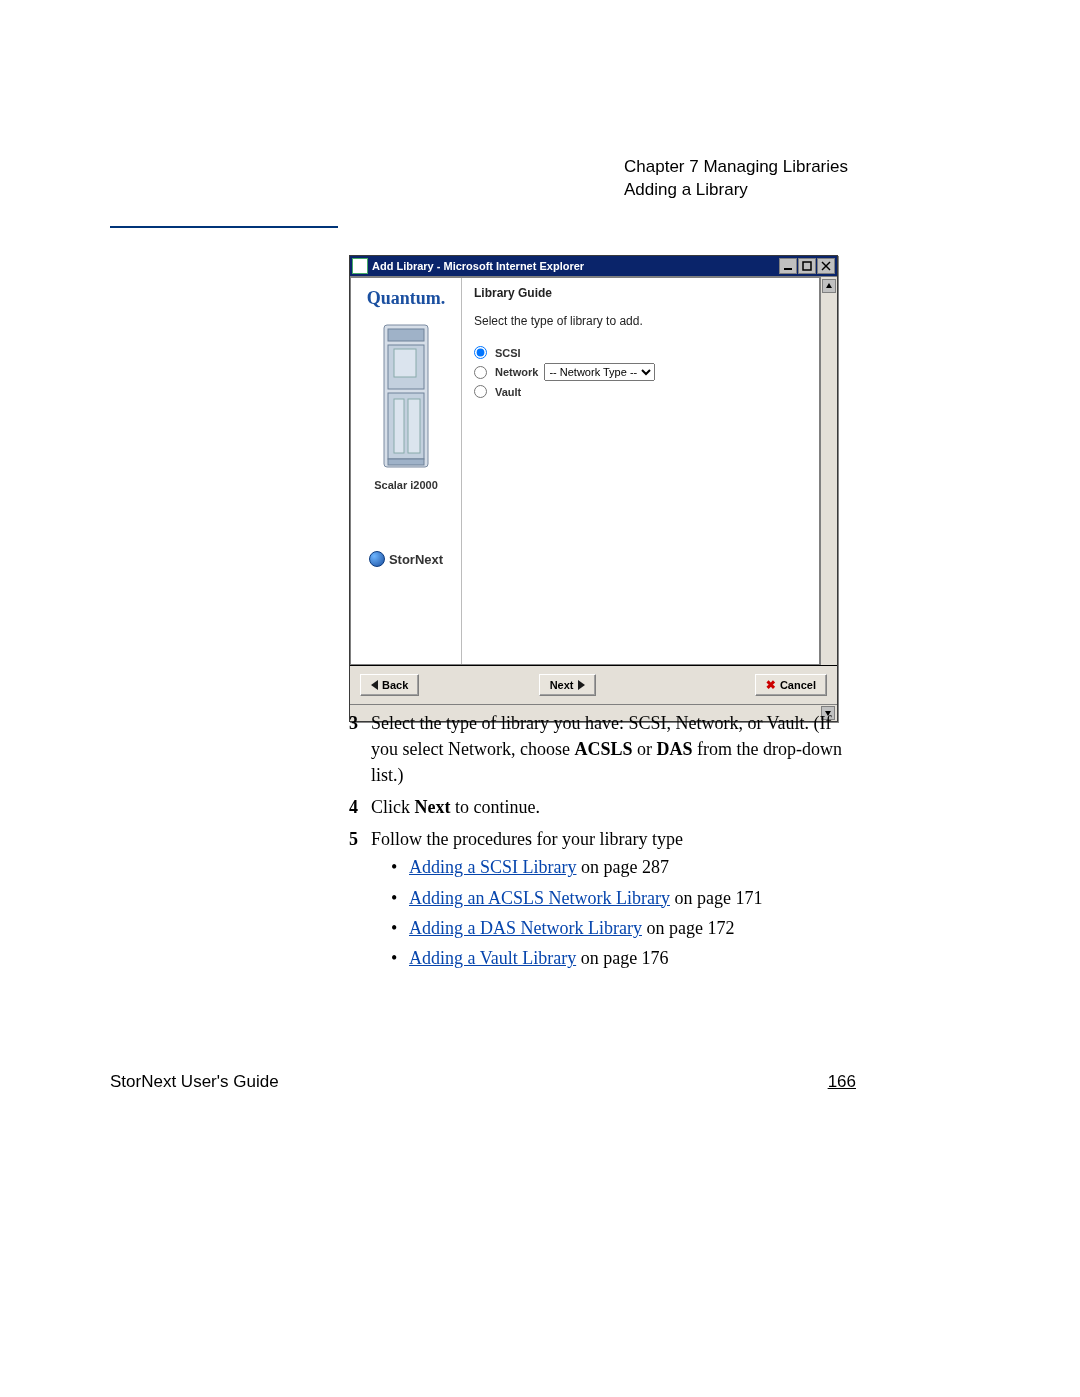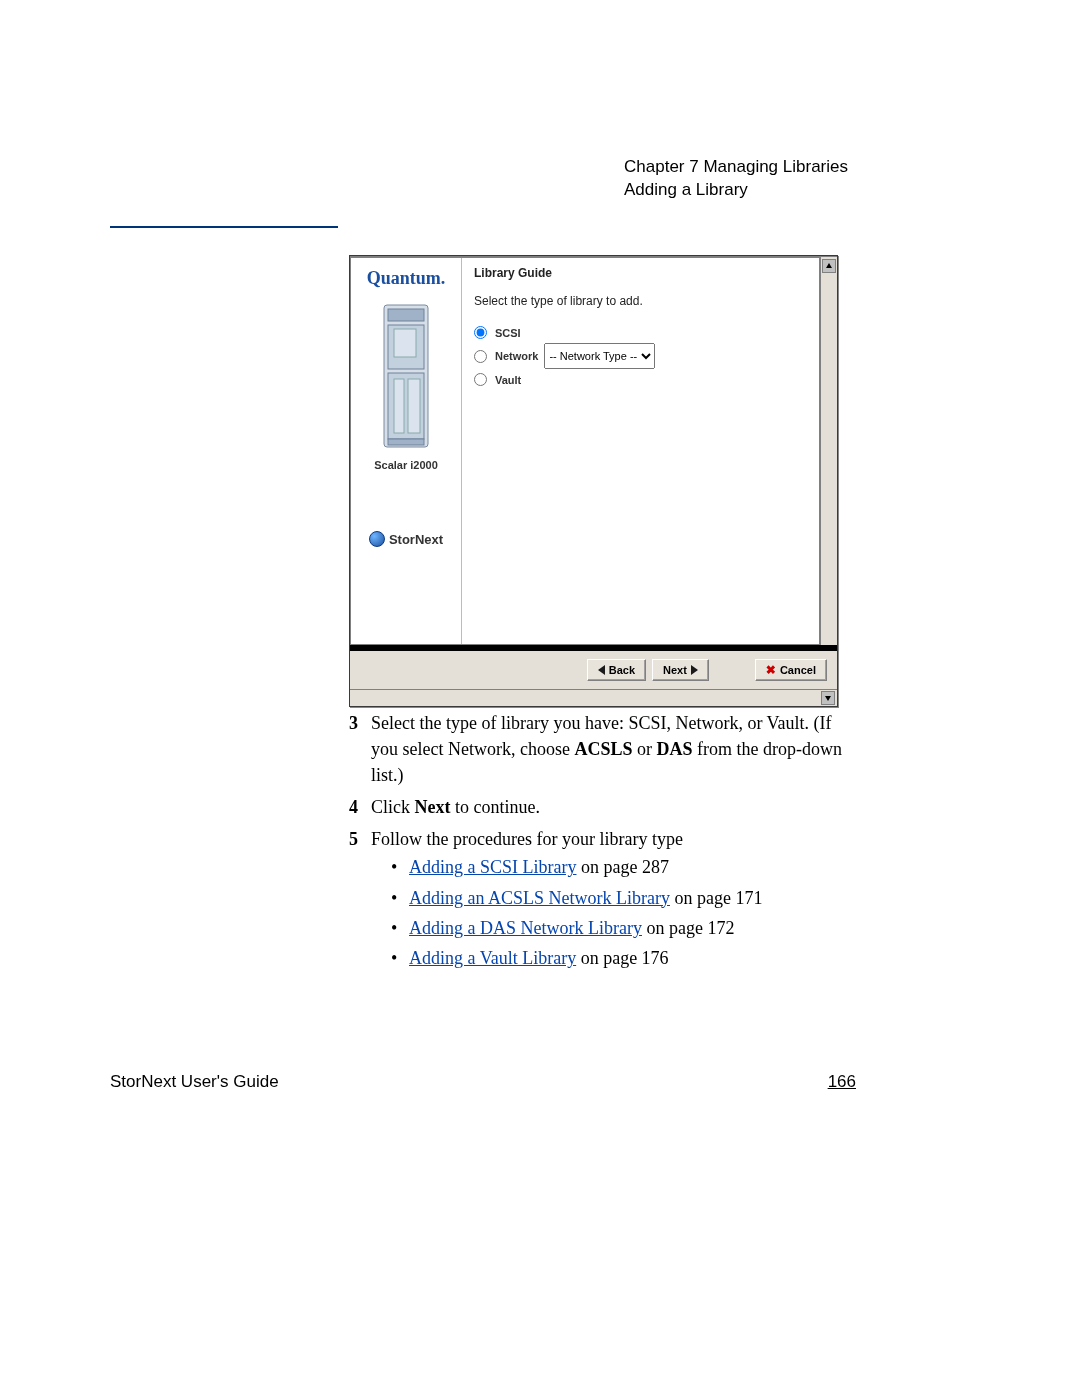--- a/index.html
+++ b/index.html
@@ -25,22 +25,22 @@
   .tape-img{margin:4px 0 4px;}
   .scalar-label{font-family:Tahoma,Arial,sans-serif;font-size:11px;font-weight:bold;color:#333;margin-top:4px;margin-bottom:60px;}
   .stornext-logo{display:flex;align-items:center;gap:4px;font-family:Tahoma,Arial,sans-serif;font-weight:bold;font-size:13px;color:#333;padding-bottom:10px;}
   .globe{width:14px;height:14px;border-radius:50%;background:radial-gradient(circle at 30% 30%,#6fb6ff,#1a4fa0);border:1px solid #0a3a80;}
   .content-pane{flex:1;padding:8px 12px;font-family:Tahoma,Arial,sans-serif;}
   .lt-title{font-weight:bold;font-size:12px;color:#222;}
   .lt-sub{font-size:12px;color:#222;margin-top:14px;}
   .radio-group{margin-top:18px;}
   .radio-row{display:flex;align-items:center;font-size:11px;font-weight:bold;color:#333;margin:4px 0;gap:6px;}
   .radio-row input[type=radio]{margin:0 2px 0 0;}
-  .net-select{font-family:Tahoma,Arial,sans-serif;font-size:11px;height:26px;}
-  .button-bar{background:#e4e0d8;border-top:6px solid #000000;padding:8px 10px;display:flex;justify-content:flex-end;gap:6px;}
+  .net-select{font-family:Tahoma,Arial,sans-serif;font-size:11px;height:18px;}
+  .button-bar{background:#e4e0d8;border-top:1px solid #000000;padding:8px 10px;display:flex;justify-content:space-between;gap:6px;}
   .btn{background:#e8e4dc;border:1px solid #808080;border-top-color:#fff;border-left-color:#fff;box-shadow:inset -1px -1px #a0a0a0;height:22px;padding:0 10px;font-family:Tahoma,Arial,sans-serif;font-size:11px;font-weight:bold;display:inline-flex;align-items:center;gap:4px;cursor:pointer;}
   .btn .tri-left{width:0;height:0;border-top:5px solid transparent;border-bottom:5px solid transparent;border-right:7px solid #1a1a1a;}
   .btn .tri-right{width:0;height:0;border-top:5px solid transparent;border-bottom:5px solid transparent;border-left:7px solid #1a1a1a;}
   .btn .x-red{color:#c00;font-weight:bold;font-size:12px;}
   .ml-gap{margin-left:40px;}
   .bar-bottom-sb{height:16px;background:#e4e0d8;border-top:1px solid #808080;display:flex;align-items:center;justify-content:flex-end;padding-right:2px;}
   .arrow-down{width:12px;height:12px;background:#c0c0c0;border:1px solid #808080;display:flex;align-items:center;justify-content:center;}
 
   
   .steps{position:absolute;left:349px;top:710px;width:500px;font-family:'Book Antiqua',Palatino,Georgia,serif;font-size:18px;line-height:1.45;}
@@ -62,20 +62,42 @@
 <div class="page">
 
 <div class="header-right">
   <div>Chapter 7  Managing Libraries</div>
   <div>Adding a Library</div>
 </div>
 
 <div class="fig-caption-rule"></div>
 
 <div class="ie-window">
+  <div class="titlebar">
+    <span class="tb-icon"></span>
+    <span class="tb-title">Add Library - Microsoft Internet Explorer</span>
+    <div class="tb-btns">
+      <div class="tb-btn">
+            <svg viewBox="0 0 10 10">
+              <rect x="1" y="7" width="8" height="2" fill="#000"></rect>
+            </svg>
+          </div>
+      <div class="tb-btn">
+            <svg viewBox="0 0 10 10">
+              <rect x="1" y="1" width="8" height="8" fill="none" stroke="#000" stroke-width="1.5"></rect>
+            </svg>
+          </div>
+      <div class="tb-btn">
+            <svg viewBox="0 0 10 10">
+              <line x1="1" y1="1" x2="9" y2="9" stroke="#000" stroke-width="1.5"></line>
+              <line x1="9" y1="1" x2="1" y2="9" stroke="#000" stroke-width="1.5"></line>
+            </svg>
+          </div>
+    </div>
+  </div>
   <div class="client">
     <div class="inner-border">
       <div class="sidebar">
         <div class="quantum-logo">Quantum.</div>
         <svg class="tape-img" width="60" height="150" viewBox="0 0 60 150">
           <rect x="8" y="4" width="44" height="142" rx="3" fill="#d6dee8" stroke="#7a8aa0"></rect>
           <rect x="12" y="8" width="36" height="12" fill="#9fb2c8" stroke="#6f8299"></rect>
           <rect x="12" y="24" width="36" height="44" fill="#c3d0de" stroke="#6f8299"></rect>
           <rect x="18" y="28" width="22" height="28" fill="#dbe4ee" stroke="#8aa"></rect>
           <rect x="12" y="72" width="36" height="66" fill="#c3d0de" stroke="#6f8299"></rect>

